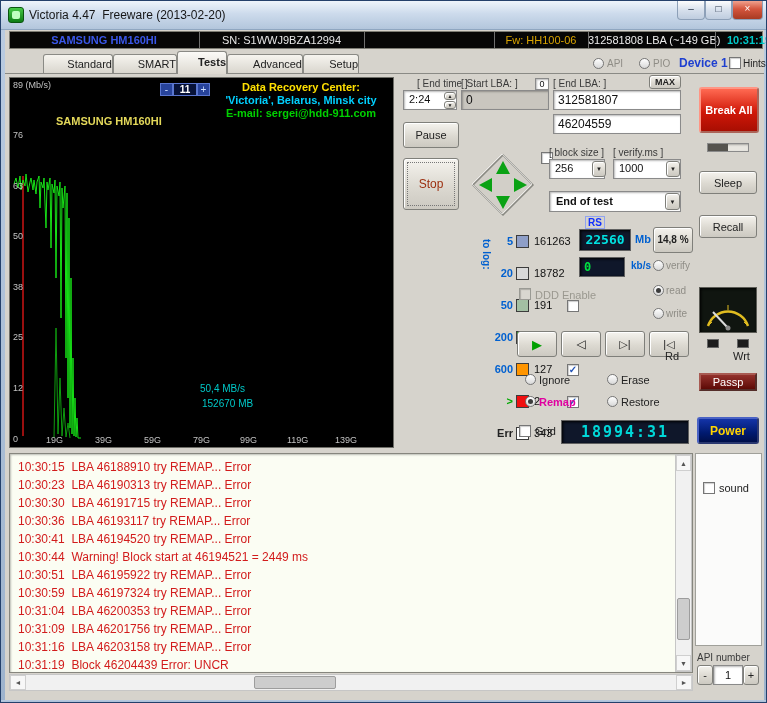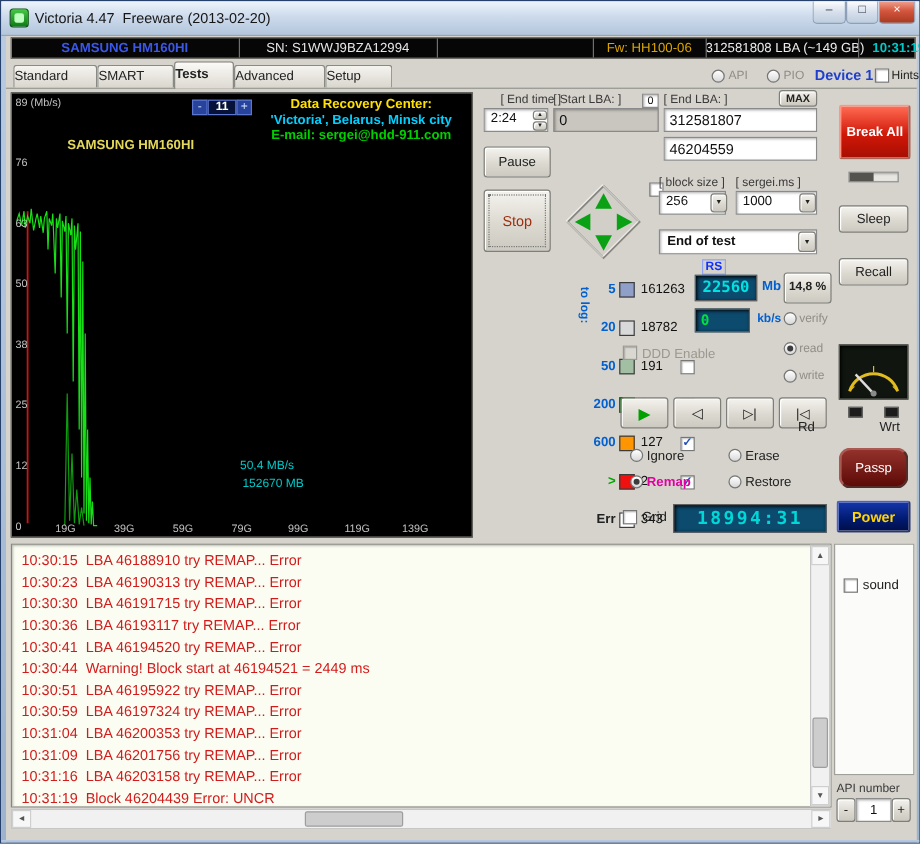--- a/index.html
+++ b/index.html
@@ -13,28 +13,28 @@
 .appicon{left:7px;top:6px;width:16px;height:16px;background:linear-gradient(#46c846,#0d7c14);border:1px solid #0a5510;border-radius:3px;}
 .appicon i{position:absolute;left:3px;top:3px;width:8px;height:8px;background:#bfffbf;border-radius:2px;}
 .winbtn{top:0;height:19px;text-align:center;font-size:10px;line-height:16px;color:#243246;background:linear-gradient(#fdfdfd,#d7e0ec 50%,#bfcddf);border:1px solid #8da0b8;border-top:none;border-radius:0 0 4px 4px;}
 .winbtn.close{background:linear-gradient(#f0a28e,#d4553d 45%,#a83a22);color:#fff;}
 .frame{background:linear-gradient(#b9cbe1,#9db3cd);}
 
 .blackbar{left:8px;top:30px;width:754px;height:18px;background:#060606;border:1px solid #7c7c74;}
 .seg{top:32px;height:14px;font-size:11px;text-align:center;line-height:14px;white-space:nowrap;}
 .vsep{top:31px;width:1px;height:16px;background:#6f6f6f;}
 
-.tab{top:53px;height:19px;background:linear-gradient(#f6f4ef,#d9d6ce);border:1px solid #8a8a85;border-bottom:none;border-radius:3px 3px 0 0;font-size:11px;text-align:left;line-height:18px;color:#222;}
+.tab{top:53px;height:19px;background:linear-gradient(#f6f4ef,#d9d6ce);border:1px solid #8a8a85;border-bottom:none;border-radius:3px 3px 0 0;font-size:11px;text-align:right;line-height:18px;color:#222;margin-left:32px;}
 .tab.active{top:50px;height:23px;background:linear-gradient(#fbfaf7,#ddd9d1);font-weight:bold;line-height:21px;}
 .tabline{left:4px;top:72px;width:759px;height:1px;background:#f5f3ee;border-bottom:1px solid #8a8a85;}
 
 .btn{background:linear-gradient(#f5f3ee,#dcd9d1 55%,#ccc9c1);border:1px solid #7f7f7a;border-radius:3px;box-shadow:inset 1px 1px 0 #fff;font-size:11px;color:#222;text-align:center;}
 .sunken{background:#fff;border:1px solid #8a8a8a;box-shadow:inset 1px 1px 2px rgba(0,0,0,.28);font-size:12px;color:#111;}
 .lbl{font-size:10px;color:#3a3a3a;white-space:nowrap;}
-.display{background:#0c4a6e;border:1px solid #606060;box-shadow:inset 1px 1px 3px #000;font-family:"DejaVu Sans Mono",monospace;font-weight:bold;text-align:center;}
+.display{background:#0f172a;border:1px solid #606060;box-shadow:inset 1px 1px 3px #000;font-family:"DejaVu Sans Mono",monospace;font-weight:bold;text-align:center;}
 .radio{width:11px;height:11px;border-radius:50%;background:linear-gradient(#fff,#d8d8d8);border:1px solid #767676;}
 .radio.on::after{content:"";position:absolute;left:2px;top:2px;width:5px;height:5px;border-radius:50%;background:#3c3c3c;}
 .cb{width:12px;height:12px;background:#fff;border:1px solid #767676;box-shadow:inset 1px 1px 1px rgba(0,0,0,.2);font-size:10px;line-height:10px;text-align:center;color:#1f51b5;font-weight:bold;}
 .cb.dis{background:#d9d7d0;border-color:#9a9a94;}
 .rlabel{font-size:11px;color:#222;white-space:nowrap;}
 .graylbl{color:#8f8d86;}
 
 #graph{left:8px;top:76px;width:385px;height:371px;background:#000;border:1px solid #6e6e68;}
 .ylab{left:3px;font-size:9px;color:#c2c2c2;white-space:nowrap;}
 .xlab{top:357px;font-size:9px;color:#c2c2c2;}
@@ -157,21 +157,21 @@
     <polygon points="32,56 25,43 39,43" fill="#0aa214"></polygon>
     <polygon points="8,32 21,25 21,39" fill="#0aa214"></polygon>
   </svg>
   <span class="abs cb" style="left:540px;top:151px"></span>
 
   <span class="abs lbl" style="left:548px;top:146px">[ block size ]</span>
   <div class="abs sunken" style="left:548px;top:158px;width:56px;height:20px">
     <span class="abs" style="left:5px;top:2px;font-size:11px">256</span>
     <span class="abs btn" style="left:42px;top:1px;width:14px;height:16px;font-size:6px;line-height:15px">▼</span>
   </div>
-  <span class="abs lbl" style="left:612px;top:146px">[ sergei.ms ]</span>
+  <span class="abs lbl" style="left:612px;top:146px">[ verify.ms ]</span>
   <div class="abs sunken" style="left:612px;top:158px;width:68px;height:20px">
     <span class="abs" style="left:5px;top:2px;font-size:11px">1000</span>
     <span class="abs btn" style="left:52px;top:1px;width:14px;height:16px;font-size:6px;line-height:15px">▼</span>
   </div>
   <div class="abs sunken" style="left:548px;top:190px;width:132px;height:21px">
     <span class="abs" style="left:6px;top:3px;font-size:11px;font-weight:bold">End of test</span>
     <span class="abs btn" style="left:115px;top:1px;width:15px;height:17px;font-size:6px;line-height:16px">▼</span>
   </div>
   <span class="abs" style="left:584px;top:215px;font-size:10px;font-weight:bold;color:#1030ff;border:1px solid #90a4f0;padding:0 2px">RS</span>
 
@@ -254,21 +254,21 @@
       <line x1="48" y1="38" x2="44" y2="34" stroke="#e0bc20" stroke-width="1"></line>
       <line x1="28" y1="40" x2="13" y2="24" stroke="#dcdcdc" stroke-width="2"></line>
       <circle cx="28" cy="40" r="2.5" fill="#8a8a8a"></circle>
     </svg>
   </div>
   <span class="abs" style="left:706px;top:338px;width:12px;height:9px;background:#1c1c1c;border:1px solid #666"></span>
   <span class="abs" style="left:736px;top:338px;width:12px;height:9px;background:#1c1c1c;border:1px solid #666"></span>
   <span class="abs rlabel" style="left:664px;top:349px">Rd</span>
   <span class="abs rlabel" style="left:732px;top:349px">Wrt</span>
 
-  <button class="abs" style="left:698px;top:372px;width:58px;height:34px;background:linear-gradient(#93312c,#5d0a06);border:2px outset #a85a52;border-radius:10px;color:#fff;font-size:11px;font-family:inherit">Passp</button>
+  <button class="abs" style="left:698px;top:372px;width:58px;height:18px;background:linear-gradient(#93312c,#5d0a06);border:2px outset #a85a52;border-radius:0;color:#fff;font-size:11px;font-family:inherit">Passp</button>
   <button class="abs" style="left:696px;top:416px;width:62px;height:27px;background:linear-gradient(#1434a8,#001a70 60%,#000f4a);border:2px outset #4a62c4;border-radius:3px;color:#ffd400;font-weight:bold;font-size:12px;font-family:inherit">Power</button>
 
   <div class="abs" style="left:694px;top:452px;width:67px;height:193px;background:#fbfbfa;border:1px solid #a0a09a">
     <span class="abs cb" style="left:7px;top:28px"></span>
     <span class="abs rlabel" style="left:23px;top:28px">sound</span>
   </div>
 
   <span class="abs lbl" style="left:696px;top:651px">API number</span>
   <button class="abs btn" style="left:696px;top:664px;width:16px;height:20px;font-family:inherit">-</button>
   <span class="abs sunken" style="left:712px;top:664px;width:30px;height:20px;text-align:center;line-height:18px;font-size:11px">1</span>

